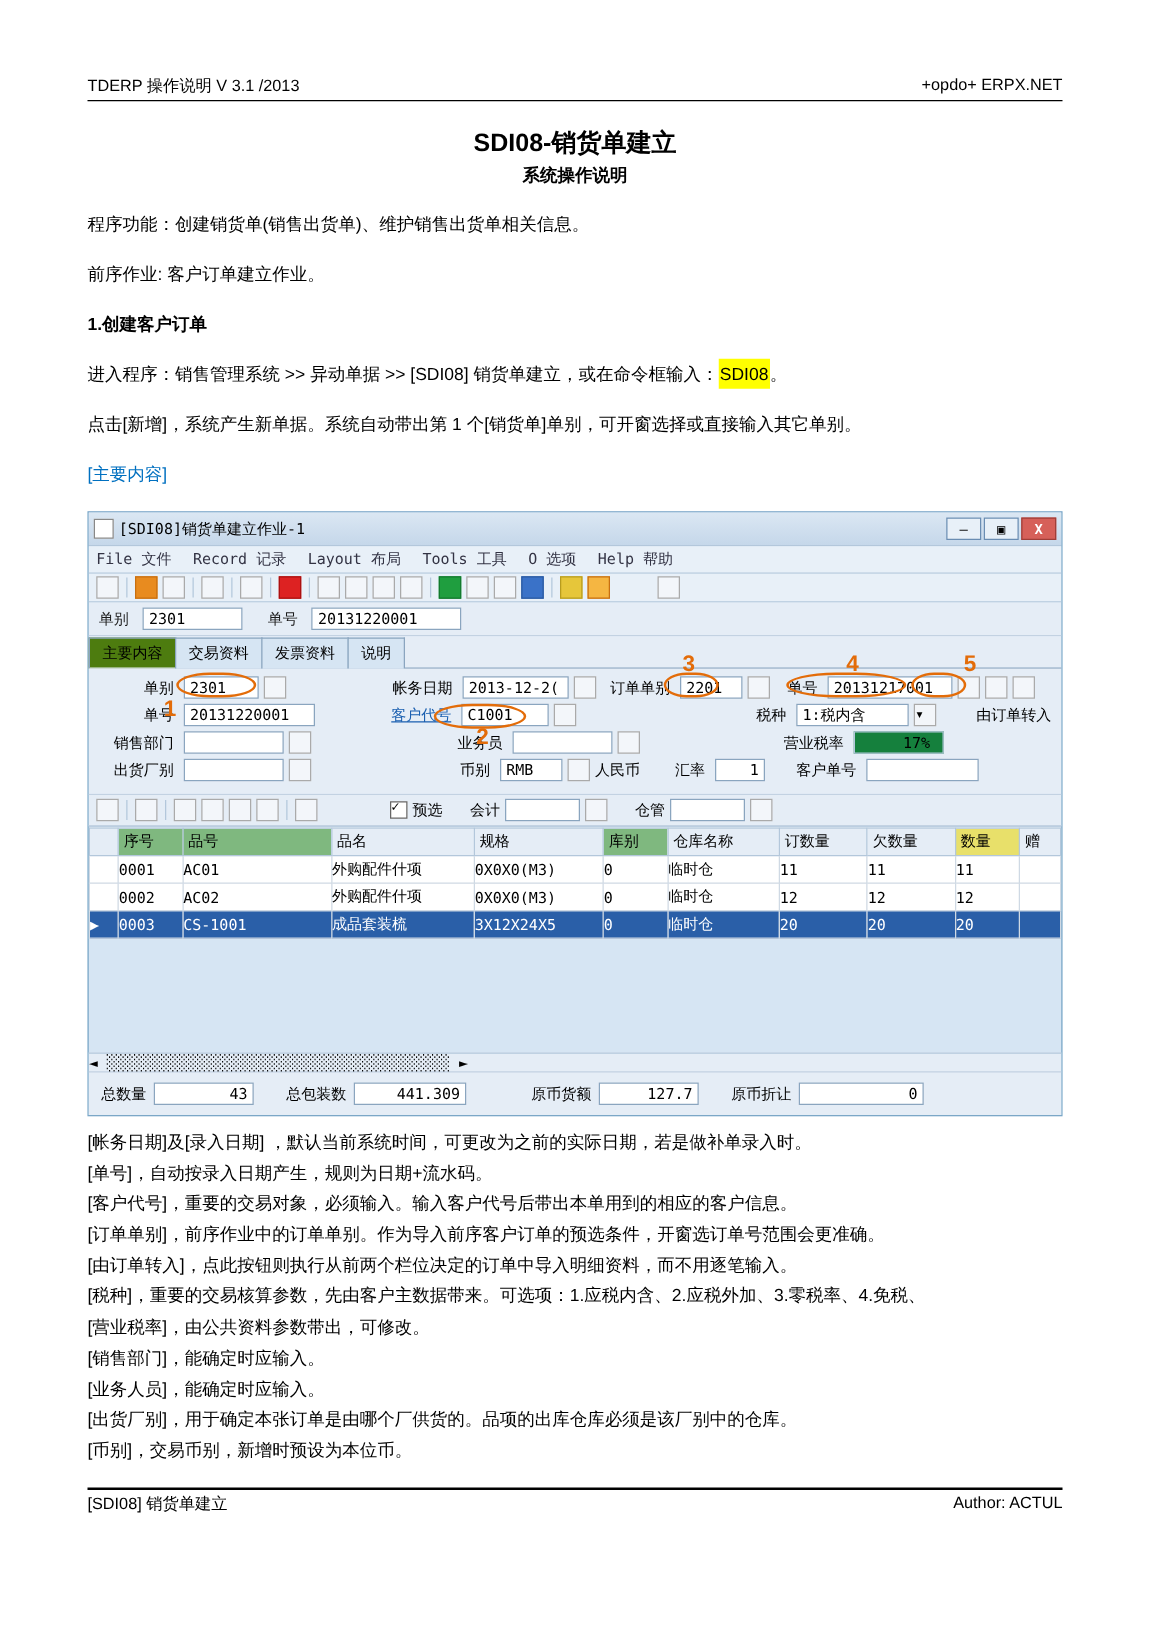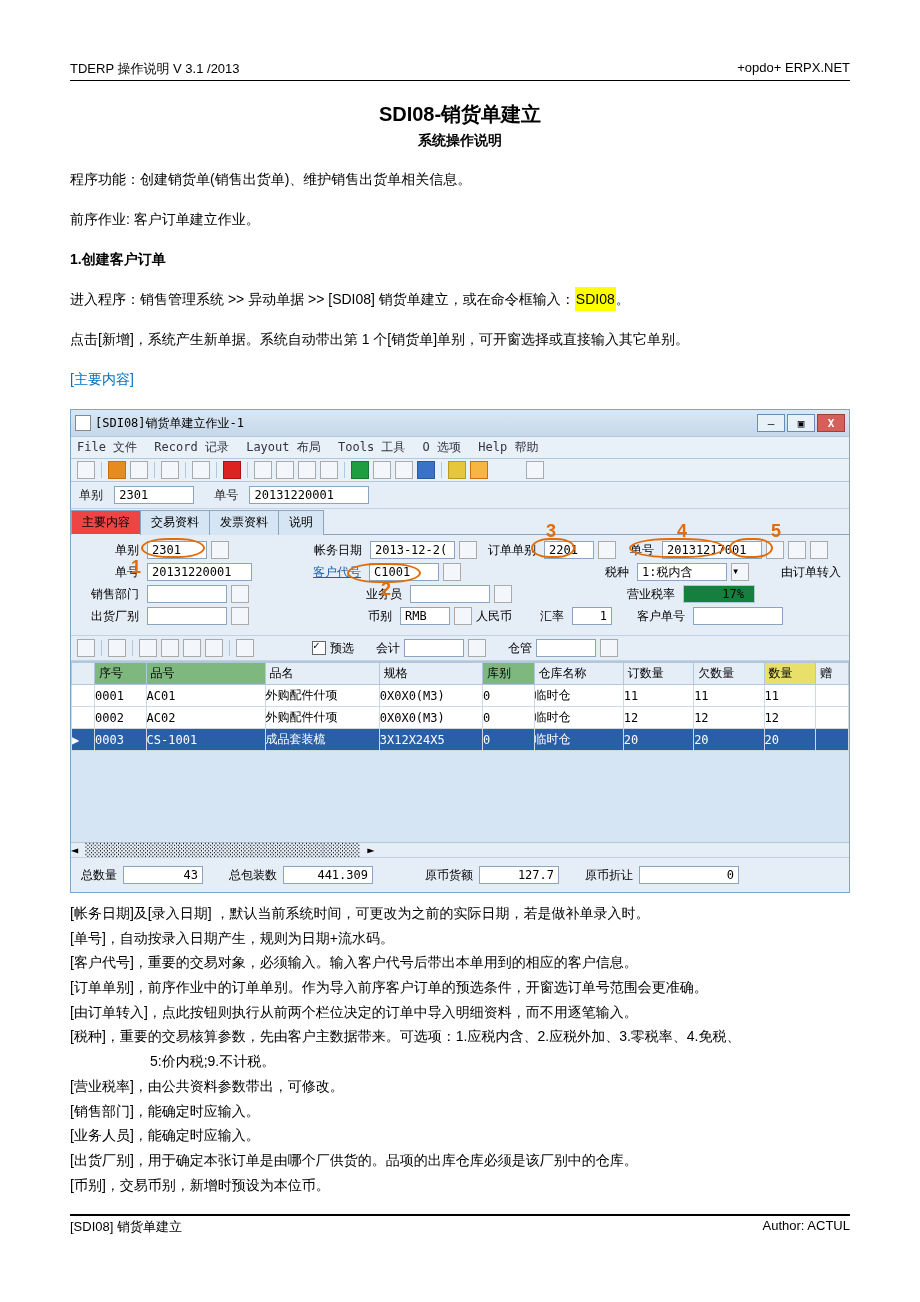--- a/index.html
+++ b/index.html
@@ -67,21 +67,21 @@
   .green-ico{background:#1f9e3f;border-color:#137a2f;}
   .red-ico{background:#d22;border-color:#a11;}
   .blue-ico{background:#3a72c8;border-color:#2a5aa0;}
   .yellow-ico{background:#e6c63a;border-color:#b89c1e;}
 
   .header-fields{background:#e5edf6;padding:4px 8px;display:flex;gap:20px;align-items:center;border-bottom:1px solid #c3d2e2;}
   .lbl{color:#1a1a1a;margin-right:4px;}
   .field{background:#fff;border:1px solid #8aa5bf;padding:0 4px;min-width:70px;height:16px;line-height:16px;display:inline-block;font-family:monospace;font-size:12px;}
   .tabs{background:#e5edf6;display:flex;border-bottom:1px solid #8aa5bf;}
   .tab{padding:3px 10px;border:1px solid #8aa5bf;border-bottom:none;background:#d6e5f3;margin-right:-1px;position:relative;top:1px;}
-  .tab.active{background:#ef4444;font-weight:normal;border-bottom:1px solid #e5edf6;}
+  .tab.active{background:#4d7c0f;font-weight:normal;border-bottom:1px solid #e5edf6;}
 
   .form-area{background:#e5edf6;padding:6px 8px;position:relative;}
   .form-row{display:flex;align-items:center;margin-bottom:4px;gap:4px;}
   .cell-label{width:60px;text-align:right;padding-right:4px;font-size:12px;}
   .cell-label.mid{width:55px;}
   .ico-small{width:16px;height:16px;border:1px solid #aaa;background:#f3f6fa;display:inline-block;vertical-align:middle;}
   .pct-box{background:#15803d;border:1px solid #b3c7db;padding:0 10px;text-align:right;display:inline-block;min-width:50px;height:16px;line-height:16px;}
   .oval{position:absolute;border:2px solid #e36c09;border-radius:50%/60%;pointer-events:none;}
   .step-num{position:absolute;color:#e36c09;font-weight:bold;font-size:18px;font-family:Arial;pointer-events:none;}
   .mini-toolbar{background:#e5edf6;border-top:1px solid #c3d2e2;border-bottom:1px solid #c3d2e2;padding:3px 6px;display:flex;align-items:center;gap:4px;}
@@ -377,21 +377,20 @@
     </div>
   </div>
 
   <div class="notes">
     <p>[帐务日期]及[录入日期] ，默认当前系统时间，可更改为之前的实际日期，若是做补单录入时。</p>
     <p>[单号]，自动按录入日期产生，规则为日期+流水码。</p>
     <p>[客户代号]，重要的交易对象，必须输入。输入客户代号后带出本单用到的相应的客户信息。</p>
     <p>[订单单别]，前序作业中的订单单别。作为导入前序客户订单的预选条件，开窗选订单号范围会更准确。</p>
     <p>[由订单转入]，点此按钮则执行从前两个栏位决定的订单中导入明细资料，而不用逐笔输入。</p>
     <p>[税种]，重要的交易核算参数，先由客户主数据带来。可选项：1.应税内含、2.应税外加、3.零税率、4.免税、</p>
-    <p class="indent">5:价内税;9.不计税。</p>
     <p>[营业税率]，由公共资料参数带出，可修改。</p>
     <p>[销售部门]，能确定时应输入。</p>
     <p>[业务人员]，能确定时应输入。</p>
     <p>[出货厂别]，用于确定本张订单是由哪个厂供货的。品项的出库仓库必须是该厂别中的仓库。</p>
     <p>[币别]，交易币别，新增时预设为本位币。</p>
   </div>
 
   <div class="footer">
     <span>[SDI08] 销货单建立</span>
     <span>Author:  ACTUL</span>

